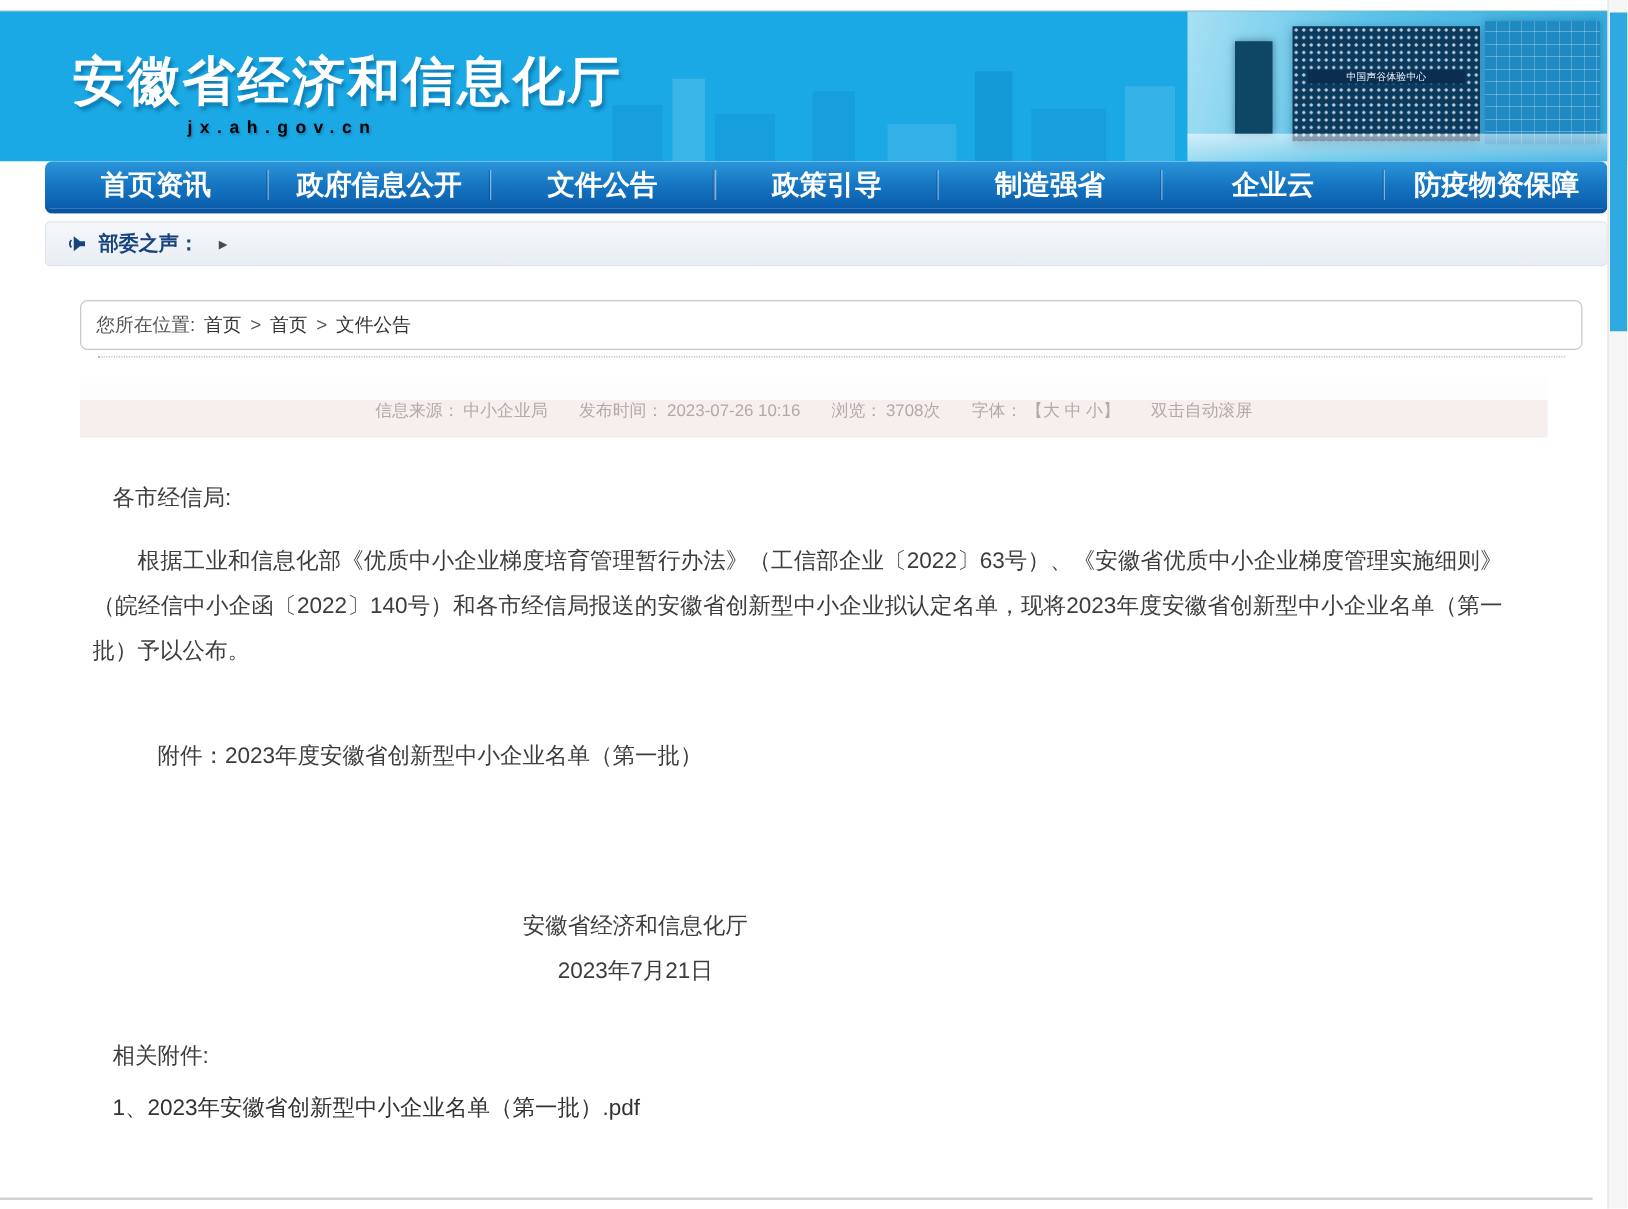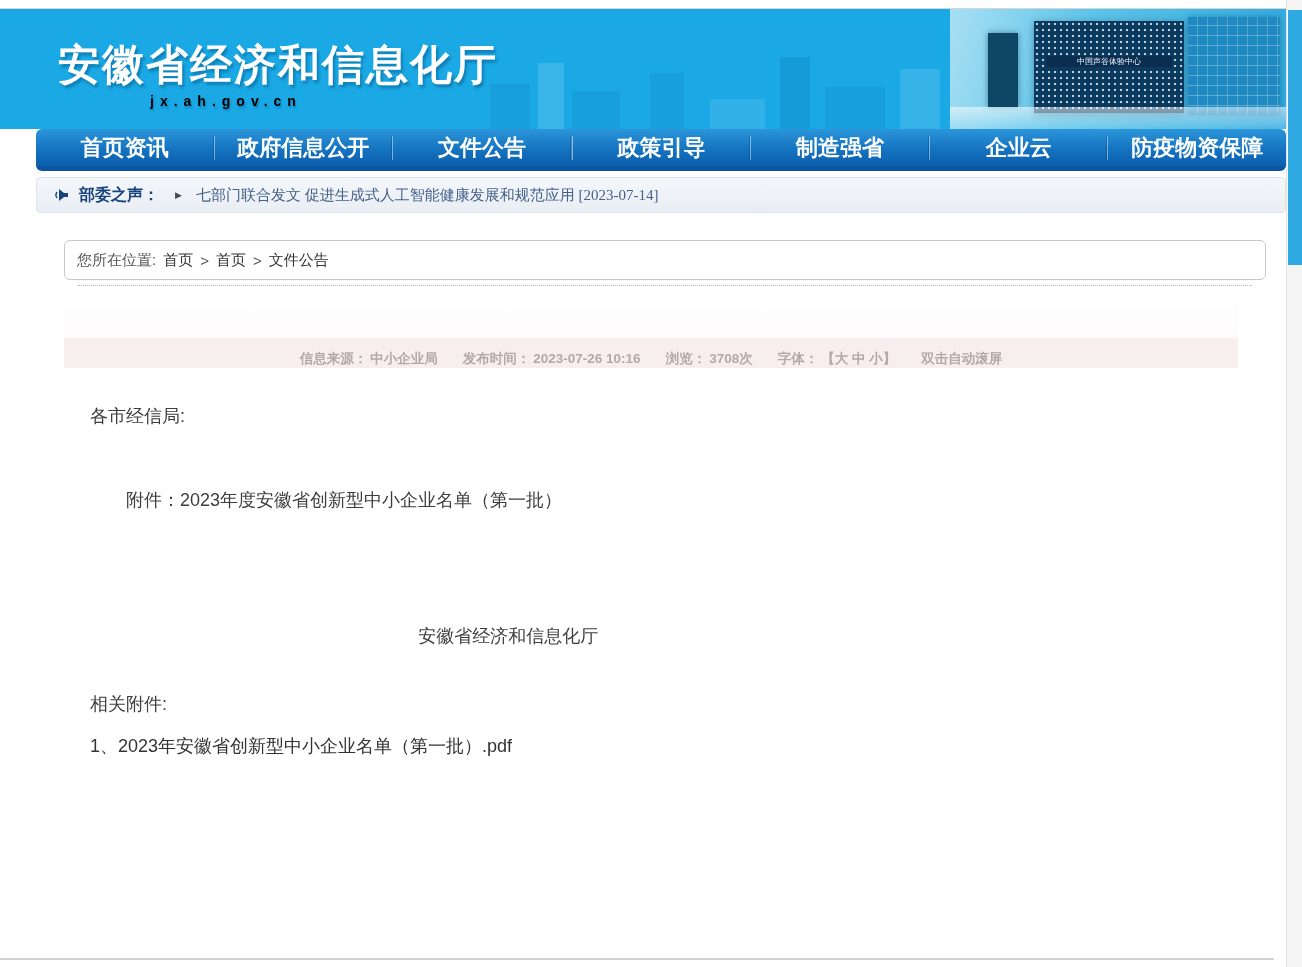--- a/index.html
+++ b/index.html
@@ -66,22 +66,22 @@
     border:1px solid #c9c9c9;border-radius:6px;background:#fff;padding:0 12px;
     font-size:15px;color:#555;}
   .breadcrumb a{color:#333;text-decoration:none;margin:0 7px;cursor:pointer;}
   .breadcrumb .sep{color:#555;}
   .dotted{margin:5px 14px 0 42px;border-top:1px dotted #b5b5b5;}
 
   .article-head{margin:10px 0 0 28px;width:1174px;padding-top:16px;
     background:linear-gradient(180deg,#ffffff 0%,#fdfafa 70%,#faf5f4 100%);}
   .article-title{font-size:29px;line-height:41px;font-weight:bold;color:var(--title-text,#151515);
     text-align:center;max-width:1100px;margin:0 auto;}
-  .article-meta{display:flex;justify-content:center;align-items:flex-end;margin-top:26px;height:30px;
-    background:var(--meta-bg,#f6efee);color:var(--meta-text,#b4a9a6);font-size:13.5px;font-weight:bold;}
+  .article-meta{display:flex;justify-content:center;align-items:flex-start;margin-top:8px;height:30px;
+    background:var(--meta-bg,#f6efee);color:var(--meta-text,#b4a9a6);font-size:13.5px;}
   .article-meta .grp{margin:0 11px;white-space:nowrap;}
   .article-meta .grp span{margin-right:3px;}
   .article-meta .clickable{cursor:pointer;}
 
   .article-body{margin:0 64px 0 38px;padding-top:30px;font-size:18px;color:var(--body-text,#3d3d3d);
     line-height:36px;}
   .salutation{padding-left:16px;}
   .para{margin-top:14px;text-indent:2em;text-align:justify;}
   .attach{margin-top:48px;padding-left:16px;text-indent:2em;}
   .sign-block{margin-top:100px;width:77%;text-align:center;}
@@ -145,21 +145,20 @@
 
   <div class="ticker">
     <span class="speaker">
       <svg viewBox="0 0 16 16" width="16" height="16">
         <polygon points="1,6 5,6 10,2 10,14 5,10 1,10" fill="#17437e"></polygon>
         <path d="M12 5 q2.2 3 0 6" stroke="#17437e" stroke-width="1.4" fill="none"></path>
       </svg>
     </span>
     <span class="ticker-label">部委之声：</span>
     <span class="ticker-arrow">▶</span>
-    <a class="ticker-news">七部门联合发文 促进生成式人工智能健康发展和规范应用 [2023-07-14]</a>
   </div>
 
   <div class="content">
 
     <div class="breadcrumb">
       <span>您所在位置:</span>
       <a>首页</a>
       <span class="sep">&gt;</span>
       <a>首页</a>
       <span class="sep">&gt;</span>
@@ -182,23 +181,25 @@
           </span>
           <span class="grp">
             <span>字体：</span><span class="clickable">【大 中 小】</span>
           </span>
           <span class="grp">双击自动滚屏</span>
         </div>
       </div>
 
       <div class="article-body">
         <p class="salutation">各市经信局:</p>
+        <p class="para">根据工业和信息化部《优质中小企业梯度培育管理暂行办法》（工信部企业〔2022〕63号）、《安徽省优质中小企业梯度管理实施细则》（皖经信中小企函〔2022〕140号）和各市经信局报送的安徽省创新型中小企业拟认定名单，现将2023年度安徽省创新型中小企业名单（第一批）予以公布。</p>
         <p class="attach">附件：2023年度安徽省创新型中小企业名单（第一批）</p>
         <div class="sign-block">
           <p>安徽省经济和信息化厅</p>
+          <p>2023年7月21日</p>
         </div>
         <p class="related-label">相关附件:</p>
         <p class="related-file">
           <a>1、2023年安徽省创新型中小企业名单（第一批）.pdf</a>
         </p>
       </div>
     </article>
 
   </div>
 

